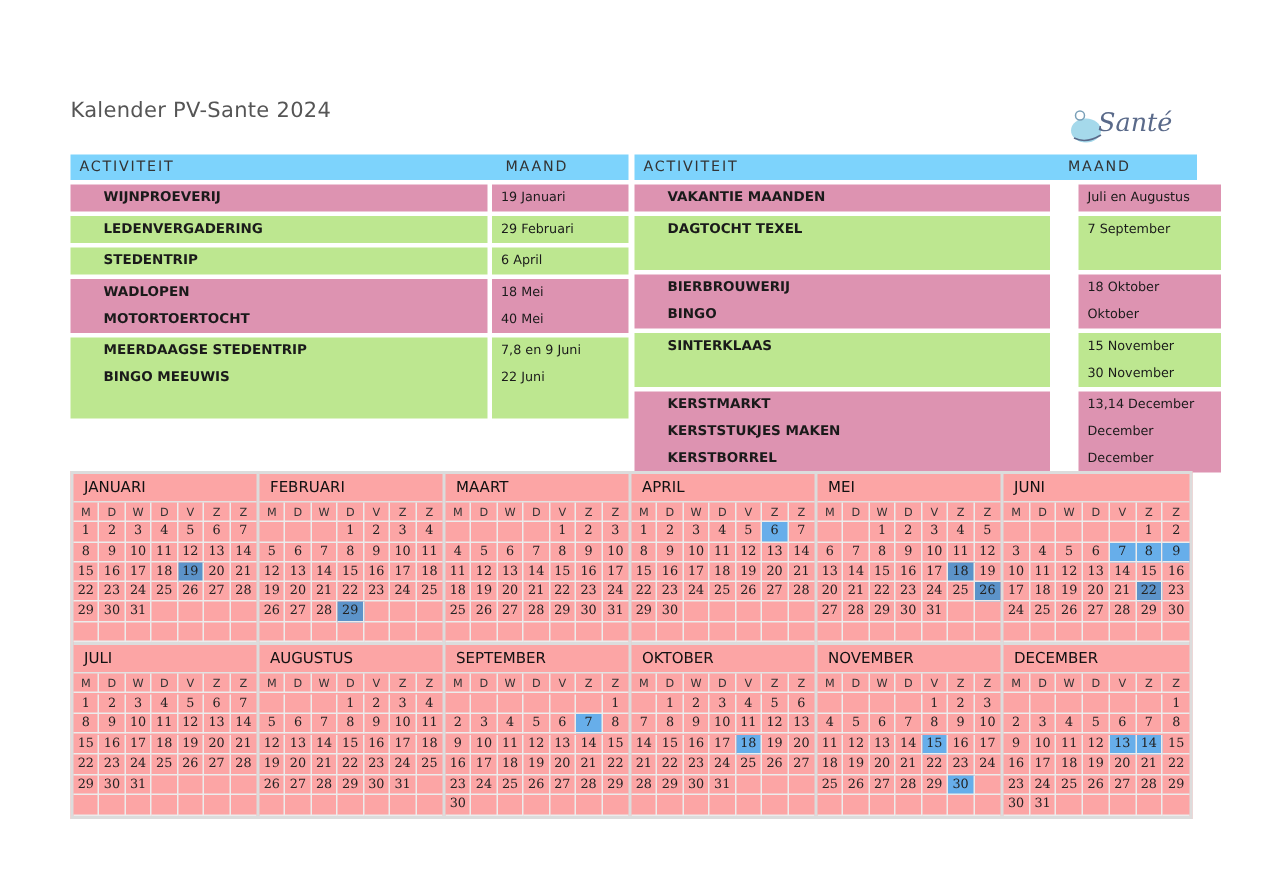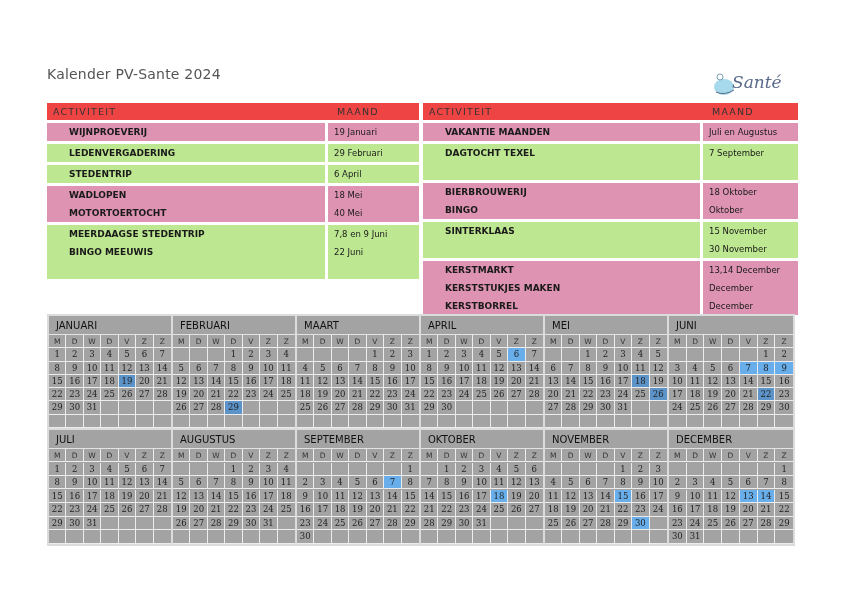--- a/index.html
+++ b/index.html
@@ -7,40 +7,40 @@
   body { position: relative; font-family: "DejaVu Sans", sans-serif; color: #1a1a1a; }
 
   .title { position: absolute; left: 47px; top: 66px; font-size: 14px; color: #555555; letter-spacing: 0.2px; font-family: "DejaVu Sans", sans-serif; }
 
   .logo { position: absolute; left: 712px; top: 70px; width: 70px; height: 28px; }
   .logo-text { position: absolute; left: 20px; top: 2px; font-family: "DejaVu Serif", serif; font-style: italic; font-size: 17px; color: #5a6a8a; }
 
   .act-table { position: absolute; top: 103px; }
   .act-table.left { left: 47px; }
   .act-table.right { left: 423px; }
-  .act-head { display: flex; height: 17px; background: #ef4444; }
+  .act-head { display: flex; height: 17px; background: #7dd3fc; }
   .act-head .h1, .act-head .h2 { font-size: 9.5px; letter-spacing: 1.2px; color: #333; padding-left: 6px; line-height: 17px; }
   .left .act-head { width: 372px; }
   .right .act-head { width: 375px; }
   .left .act-head .h1 { width: 284px; }
   .right .act-head .h1 { width: 283px; }
 
   .act-row { display: flex; margin-top: 3px; }
   .act-row .c1, .act-row .c2 { font-size: 9px; }
   .act-row .c1 { font-weight: bold; padding-left: 22px; }
   .left .act-row .c1 { width: 278px; }
   .left .act-row .c2 { width: 91px; margin-left: 3px; padding-left: 6px; }
   .right .act-row .c1 { width: 277px; }
-  .right .act-row .c2 { width: 95px; margin-left: 3px; padding-left: 6px; }
+  .right .act-row .c2 { width: 95px; margin-left: 19px; padding-left: 6px; }
   .pink { background: #dd93b1; }
   .green { background: #bde790; }
   .line { display: block; line-height: 18px; height: 18px; }
   .c2 .line { font-size: 8.5px; }
 
-  .cal { position: absolute; left: 47px; top: 314px; width: 748px; height: 232px; border: 2px solid #dcdcdc; display: grid; grid-template-columns: repeat(6, 1fr); grid-template-rows: repeat(2, 1fr); background: #a3a3a3; }
+  .cal { position: absolute; left: 47px; top: 314px; width: 748px; height: 232px; border: 2px solid #dcdcdc; display: grid; grid-template-columns: repeat(6, 1fr); grid-template-rows: repeat(2, 1fr); background: #fca5a5; }
   .month { border-right: 2px solid #dcdcdc; border-bottom: 2px solid #dcdcdc; display: flex; flex-direction: column; }
   .month:nth-child(6n) { border-right: none; }
   .month:nth-child(n+7) { border-bottom: none; }
   .mname { height: 19px; line-height: 20px; font-size: 10px; padding-left: 7px; color: #111; border-bottom: 1px solid #e2e2e2; }
   .grid { display: grid; grid-template-columns: repeat(7, 1fr); flex: 1; }
   .cell { border-right: 1px solid #ececec; border-bottom: 1px solid #ececec; font-family: "DejaVu Serif", serif; font-size: 8.5px; text-align: center; line-height: 13px; height: 13.3px; color: #222; }
   .cell:nth-child(7n) { border-right: none; }
   .cell.dow { font-family: "DejaVu Sans", sans-serif; font-size: 7.5px; color: #333; }
   .cell.hl-dark { background: #5c93c9; }
   .cell.hl-light { background: #67aeea; }

